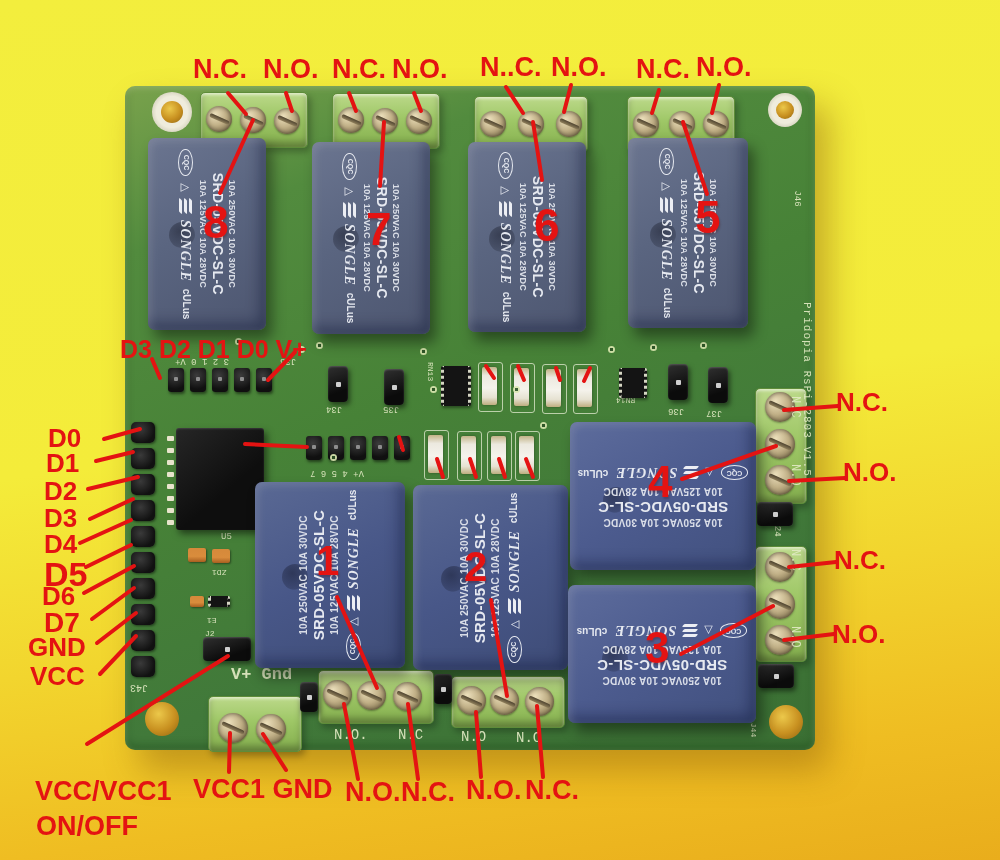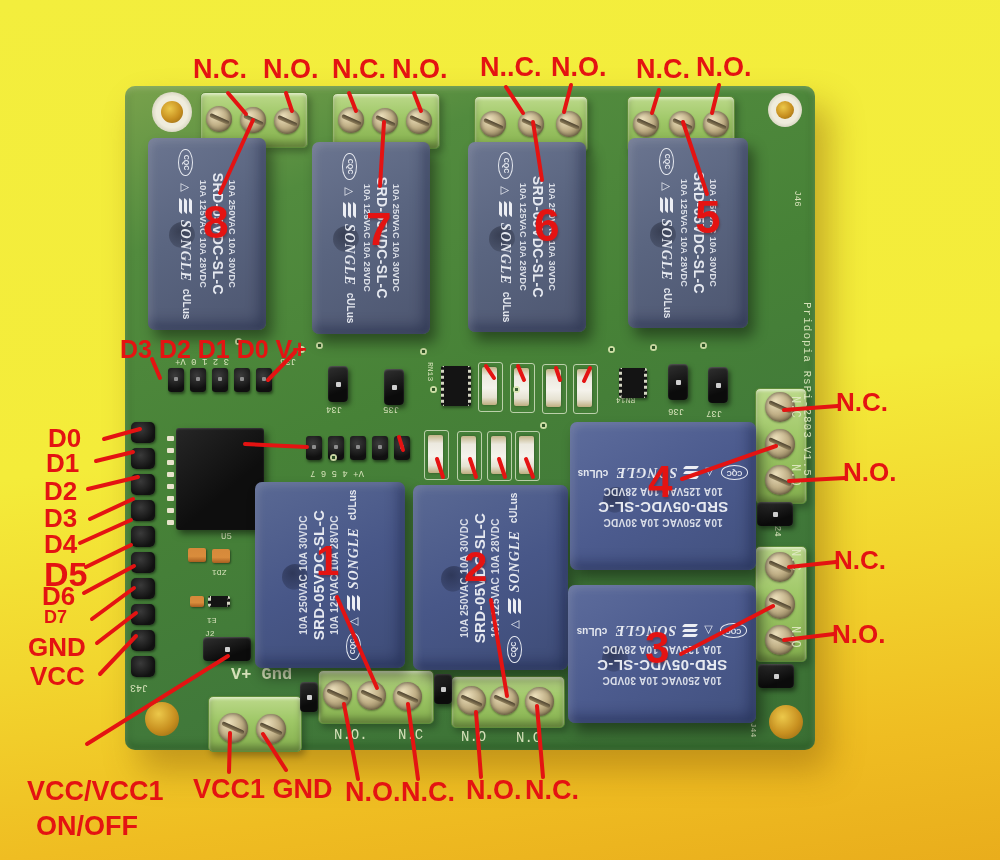--- a/index.html
+++ b/index.html
@@ -473,33 +473,33 @@
   <div class="red-label" style="left:636px;top:55px;">N.C.</div>
   <div class="red-label" style="left:696px;top:53px;">N.O.</div>
 
   <div class="red-label" style="left:48px;top:424px;font-size:26px;">D0</div>
   <div class="red-label" style="left:46px;top:449px;font-size:26px;">D1</div>
   <div class="red-label" style="left:44px;top:477px;font-size:26px;">D2</div>
   <div class="red-label" style="left:44px;top:504px;font-size:26px;">D3</div>
   <div class="red-label" style="left:44px;top:530px;font-size:26px;">D4</div>
   <div class="red-label" style="left:44px;top:556px;font-size:34px;">D5</div>
   <div class="red-label" style="left:42px;top:582px;font-size:26px;">D6</div>
-  <div class="red-label" style="left:44px;top:608px;font-size:18px;">D7</div>
+  <div class="red-label" style="left:44px;top:608px;font-size:28px;">D7</div>
   <div class="red-label" style="left:28px;top:633px;font-size:26px;">GND</div>
   <div class="red-label" style="left:30px;top:662px;font-size:26px;">VCC</div>
 
   <div class="red-label" style="left:120px;top:336px;font-size:25px;">D3 D2 D1 D0 V+</div>
 
   <div class="red-label" style="left:836px;top:388px;font-size:26px;">N.C.</div>
   <div class="red-label" style="left:843px;top:458px;font-size:26px;">N.O.</div>
   <div class="red-label" style="left:834px;top:546px;font-size:26px;">N.C.</div>
   <div class="red-label" style="left:832px;top:620px;font-size:26px;">N.O.</div>
 
   <div class="red-label" style="left:345px;top:778px;">N.O.</div>
   <div class="red-label" style="left:401px;top:778px;">N.C.</div>
   <div class="red-label" style="left:466px;top:776px;">N.O.</div>
   <div class="red-label" style="left:525px;top:776px;">N.C.</div>
 
   <div class="red-label" style="left:193px;top:775px;text-align:center;">VCC1 GND</div>
-  <div class="red-label" style="left:27px;top:777px;">VCC/VCC1</div>
+  <div class="red-label" style="left:35px;top:777px;">VCC/VCC1</div>
   <div class="red-label" style="left:36px;top:812px;">ON/OFF</div>
 
 </div>
 
 </body></html>

